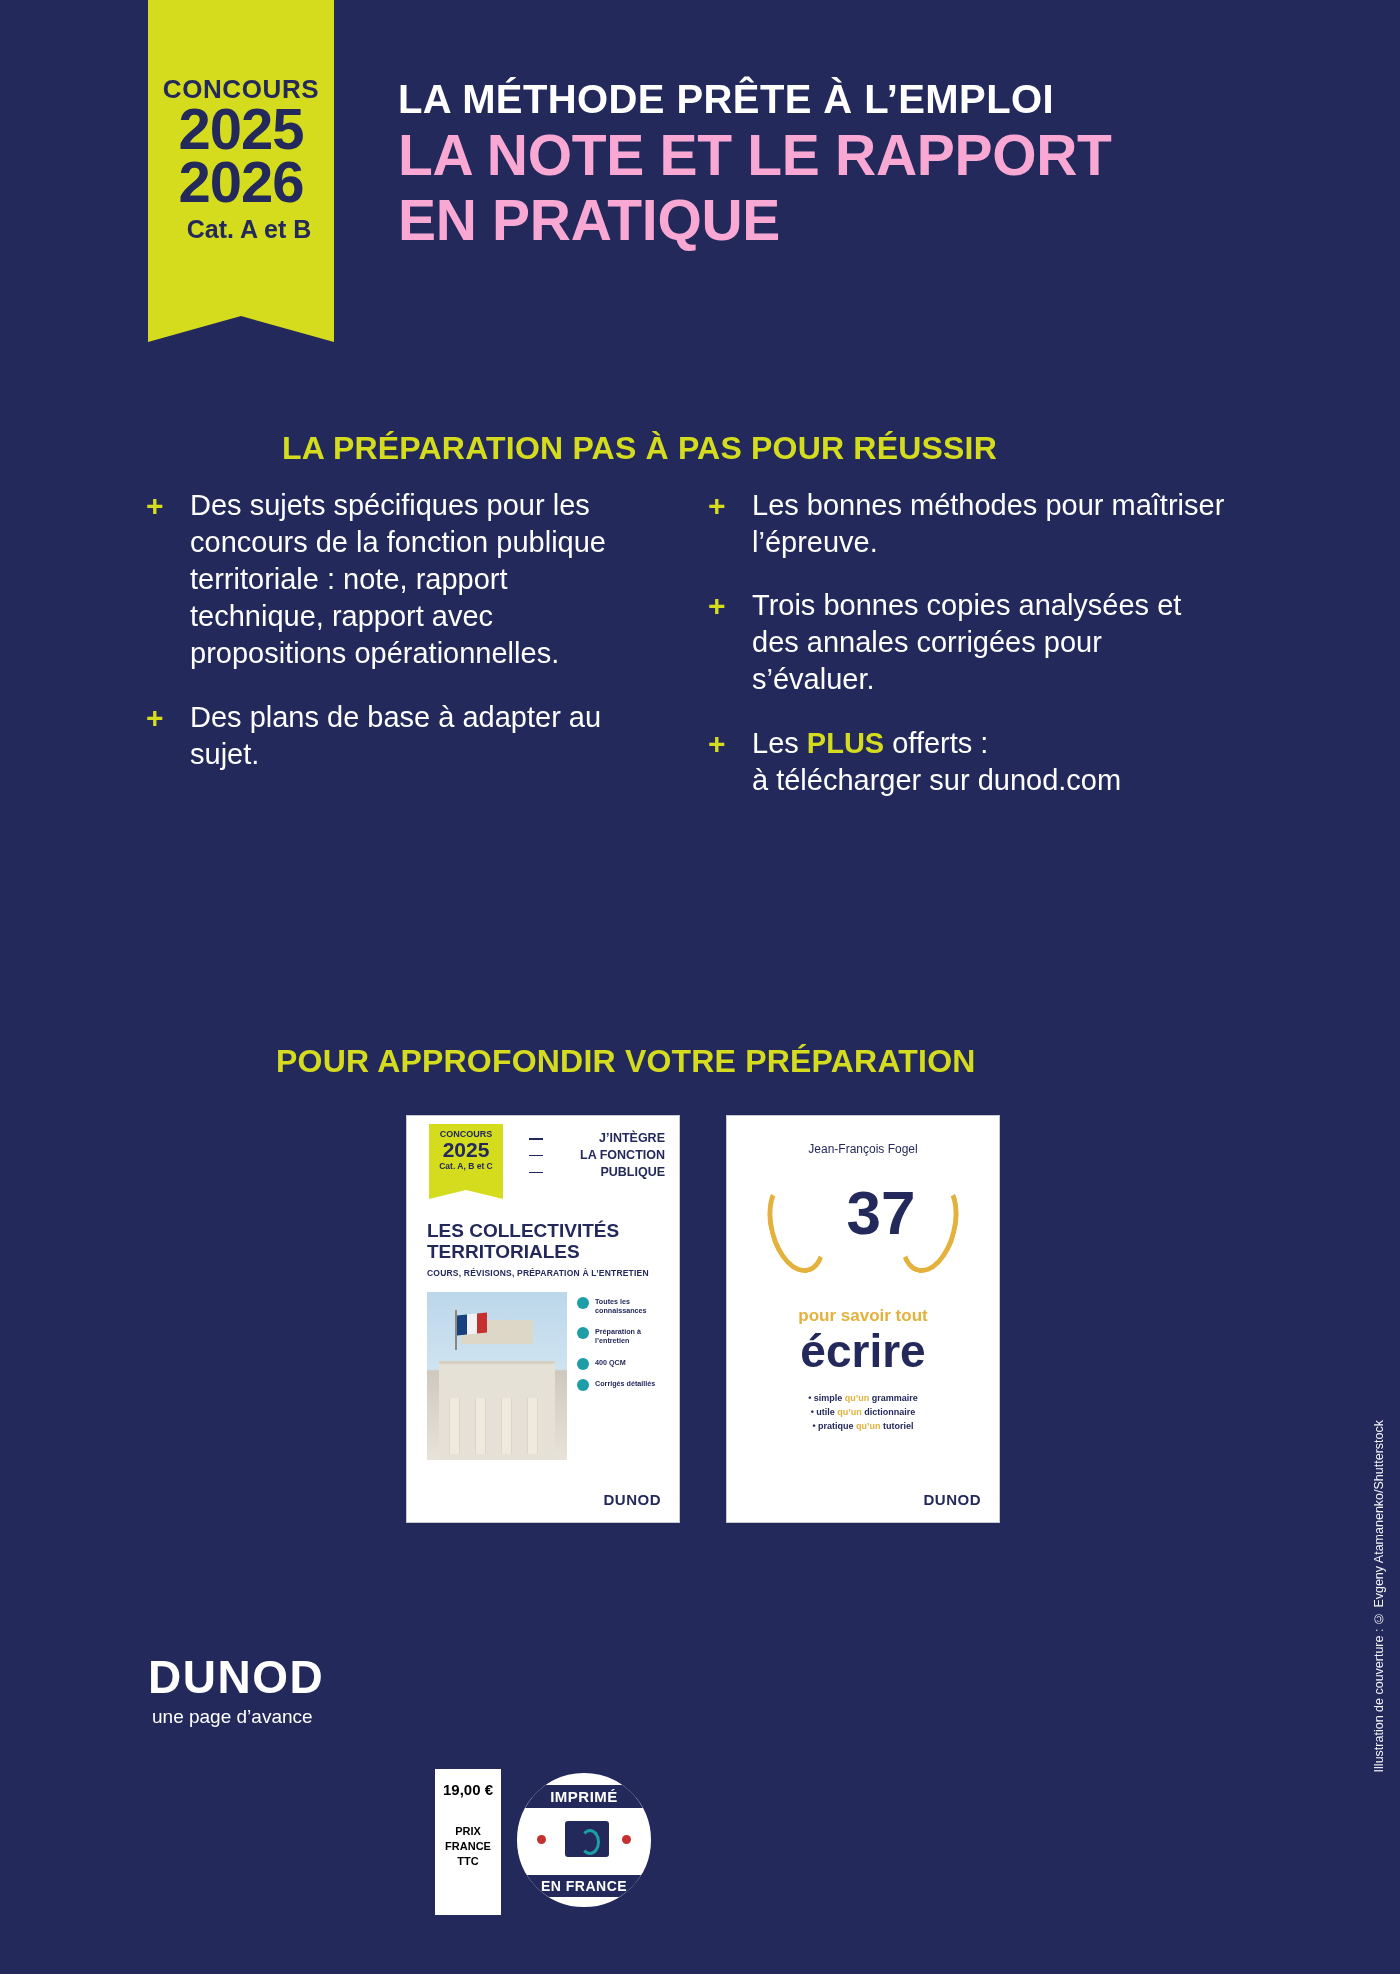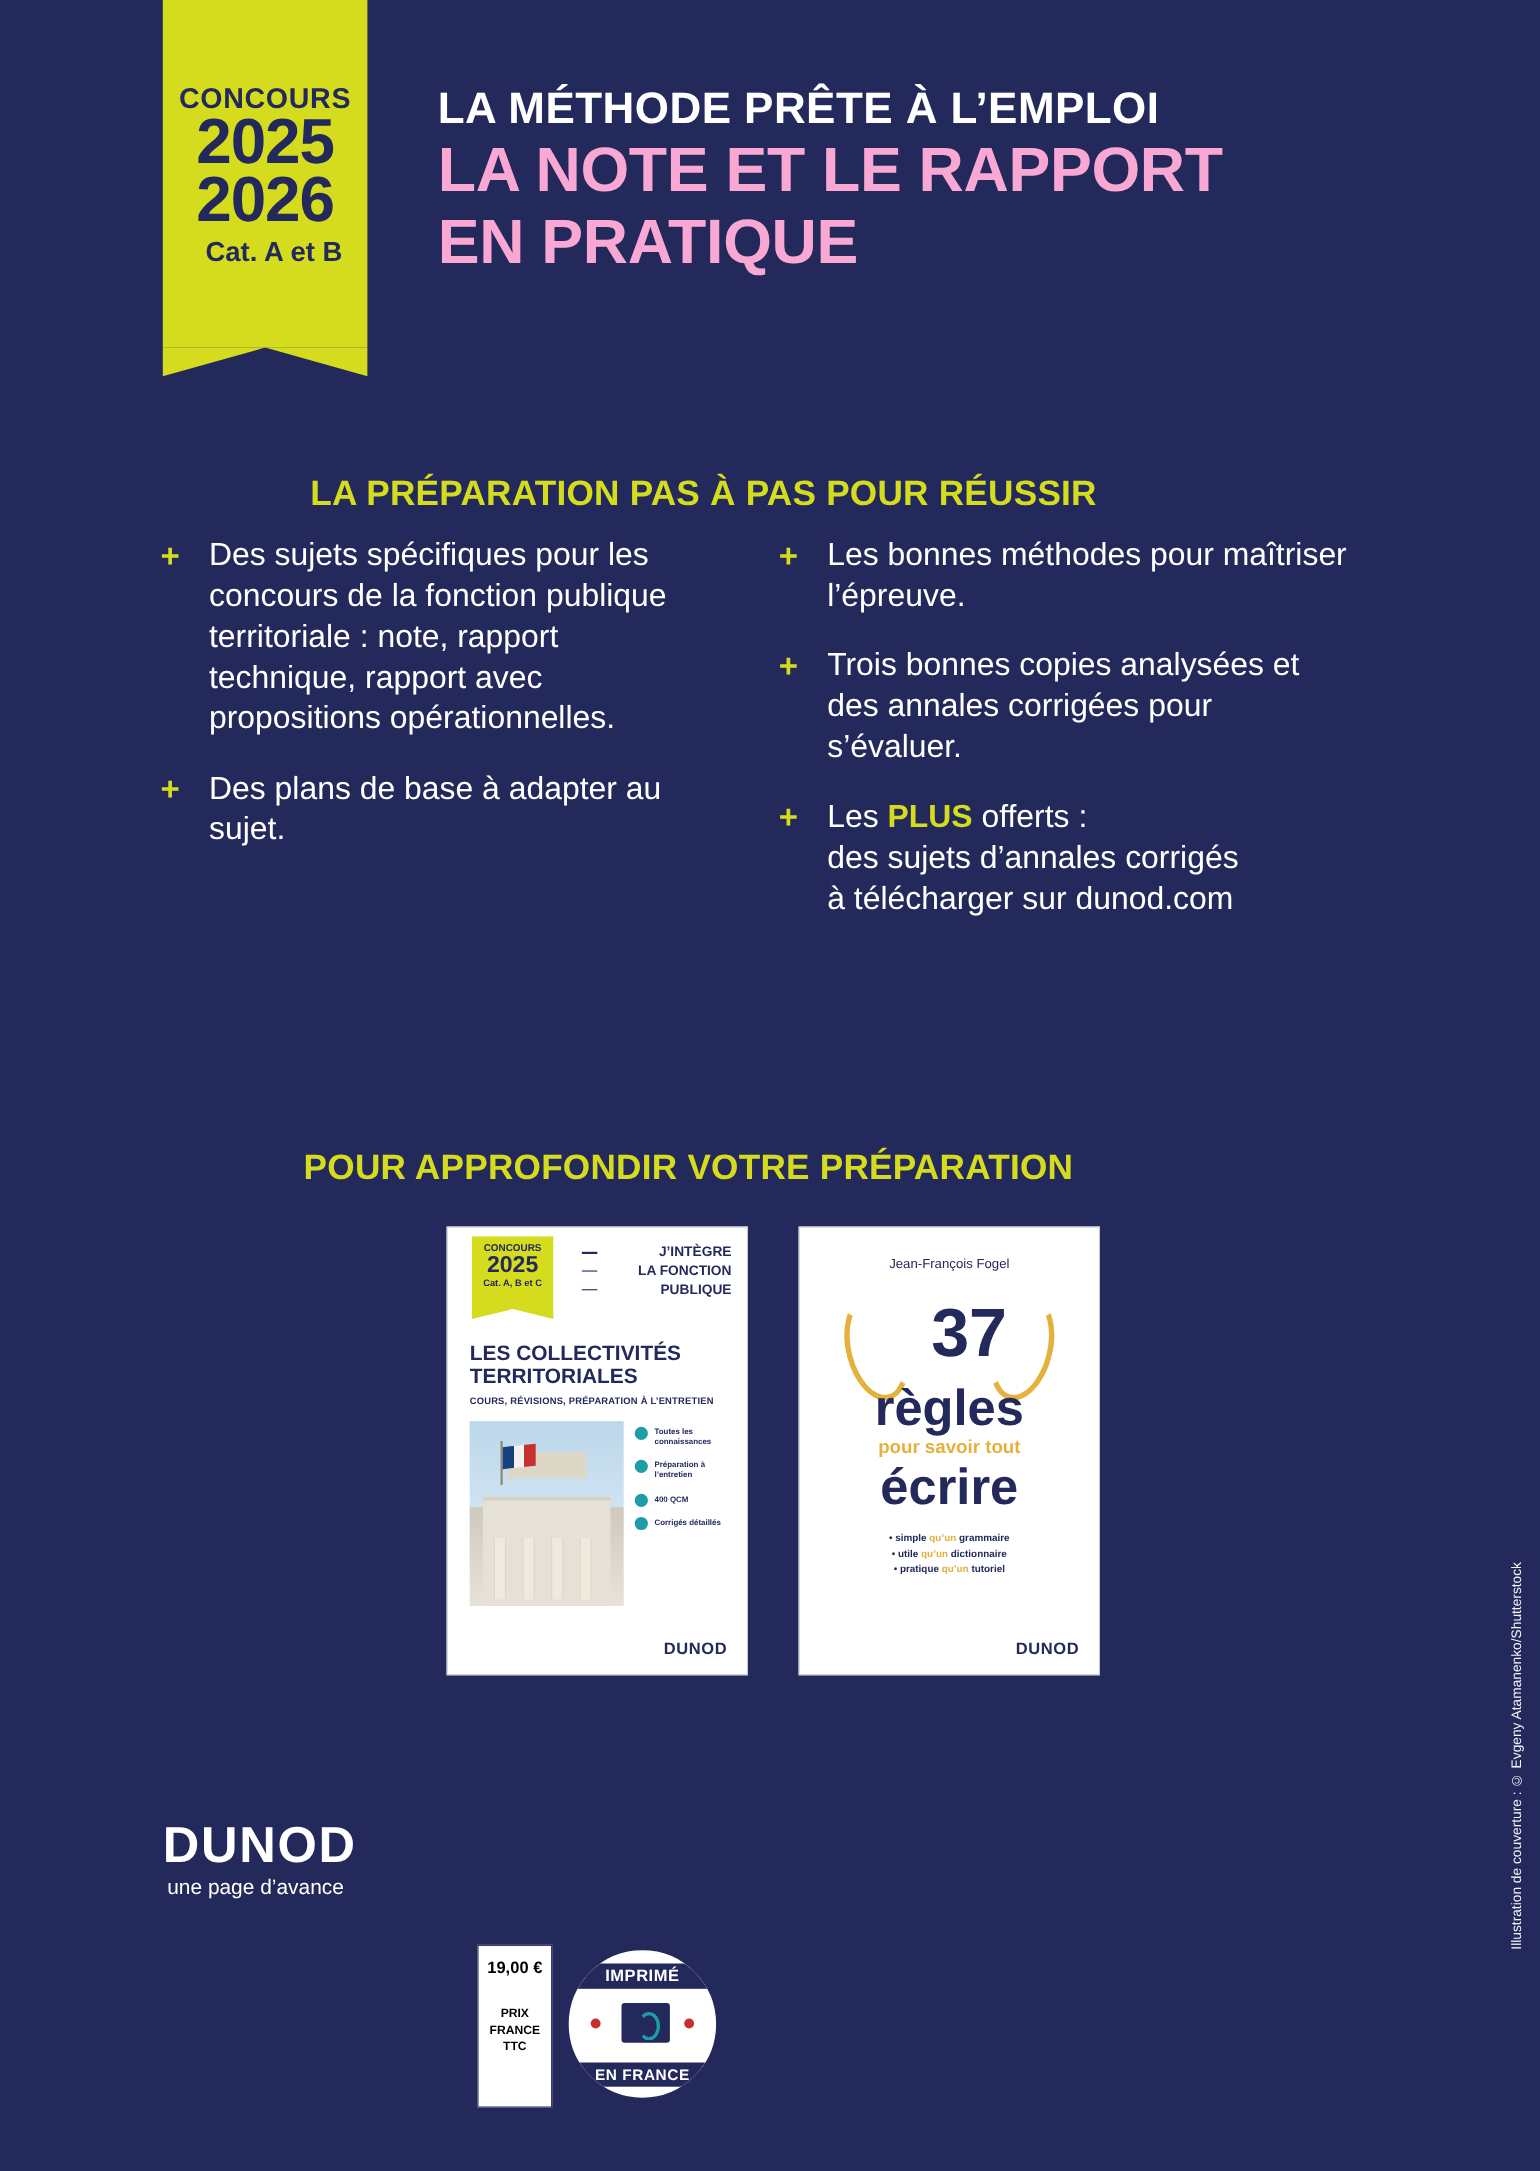--- a/index.html
+++ b/index.html
@@ -524,21 +524,20 @@
       <span class="plus">+</span>
       <span>Les bonnes méthodes pour maîtriser l’épreuve.</span>
     </div>
     <div class="bullet">
       <span class="plus">+</span>
       <span>Trois bonnes copies analysées et des annales corrigées pour s’évaluer.</span>
     </div>
     <div class="bullet">
       <span class="plus">+</span>
       <span>Les </span><span class="hl">PLUS</span><span> offerts :</span>
-      <div>des sujets d’annales corrigés</div>
       <div>à télécharger sur dunod.com</div>
     </div>
   </div>
 
   <div class="section-heading" id="heading-approfondir">POUR APPROFONDIR VOTRE PRÉPARATION</div>
 
   <div class="books">
 
     <div class="book" id="book-collectivites">
       <div class="b1-badge">
@@ -573,21 +572,20 @@
         <div class="b1-feat"><span class="dot"></span><span>Corrigés détaillés</span></div>
       </div>
       <div class="b1-logo">DUNOD</div>
     </div>
 
     <div class="book" id="book-regles">
       <div class="b2-author">Jean-François Fogel</div>
       <div class="b2-wreath-l"></div>
       <div class="b2-wreath-r"></div>
       <div class="b2-number">37</div>
-      <div class="b2-regles">règles</div>
       <div class="b2-savoir">pour savoir tout</div>
       <div class="b2-ecrire">écrire</div>
       <div class="b2-list">
         <div><span>• simple </span><span class="y">qu’un</span><span> grammaire</span></div>
         <div><span>• utile </span><span class="y">qu’un</span><span> dictionnaire</span></div>
         <div><span>• pratique </span><span class="y">qu’un</span><span> tutoriel</span></div>
       </div>
       <div class="b2-logo">DUNOD</div>
     </div>
 

